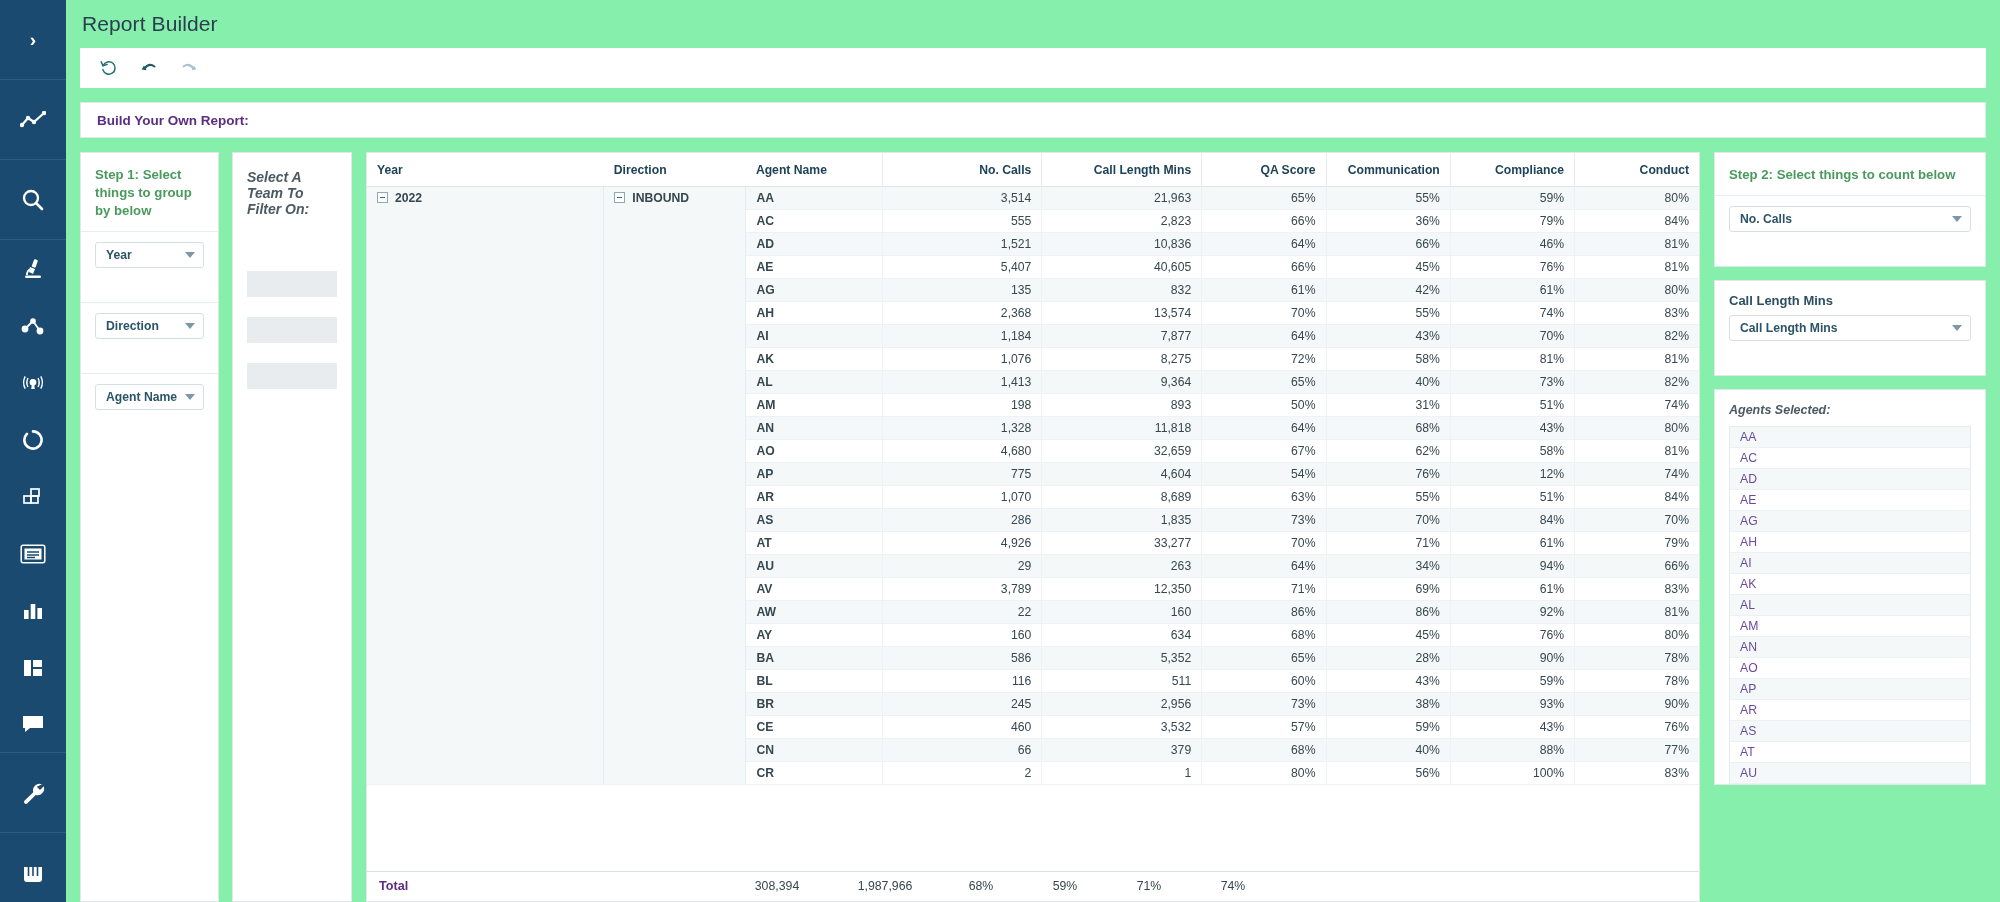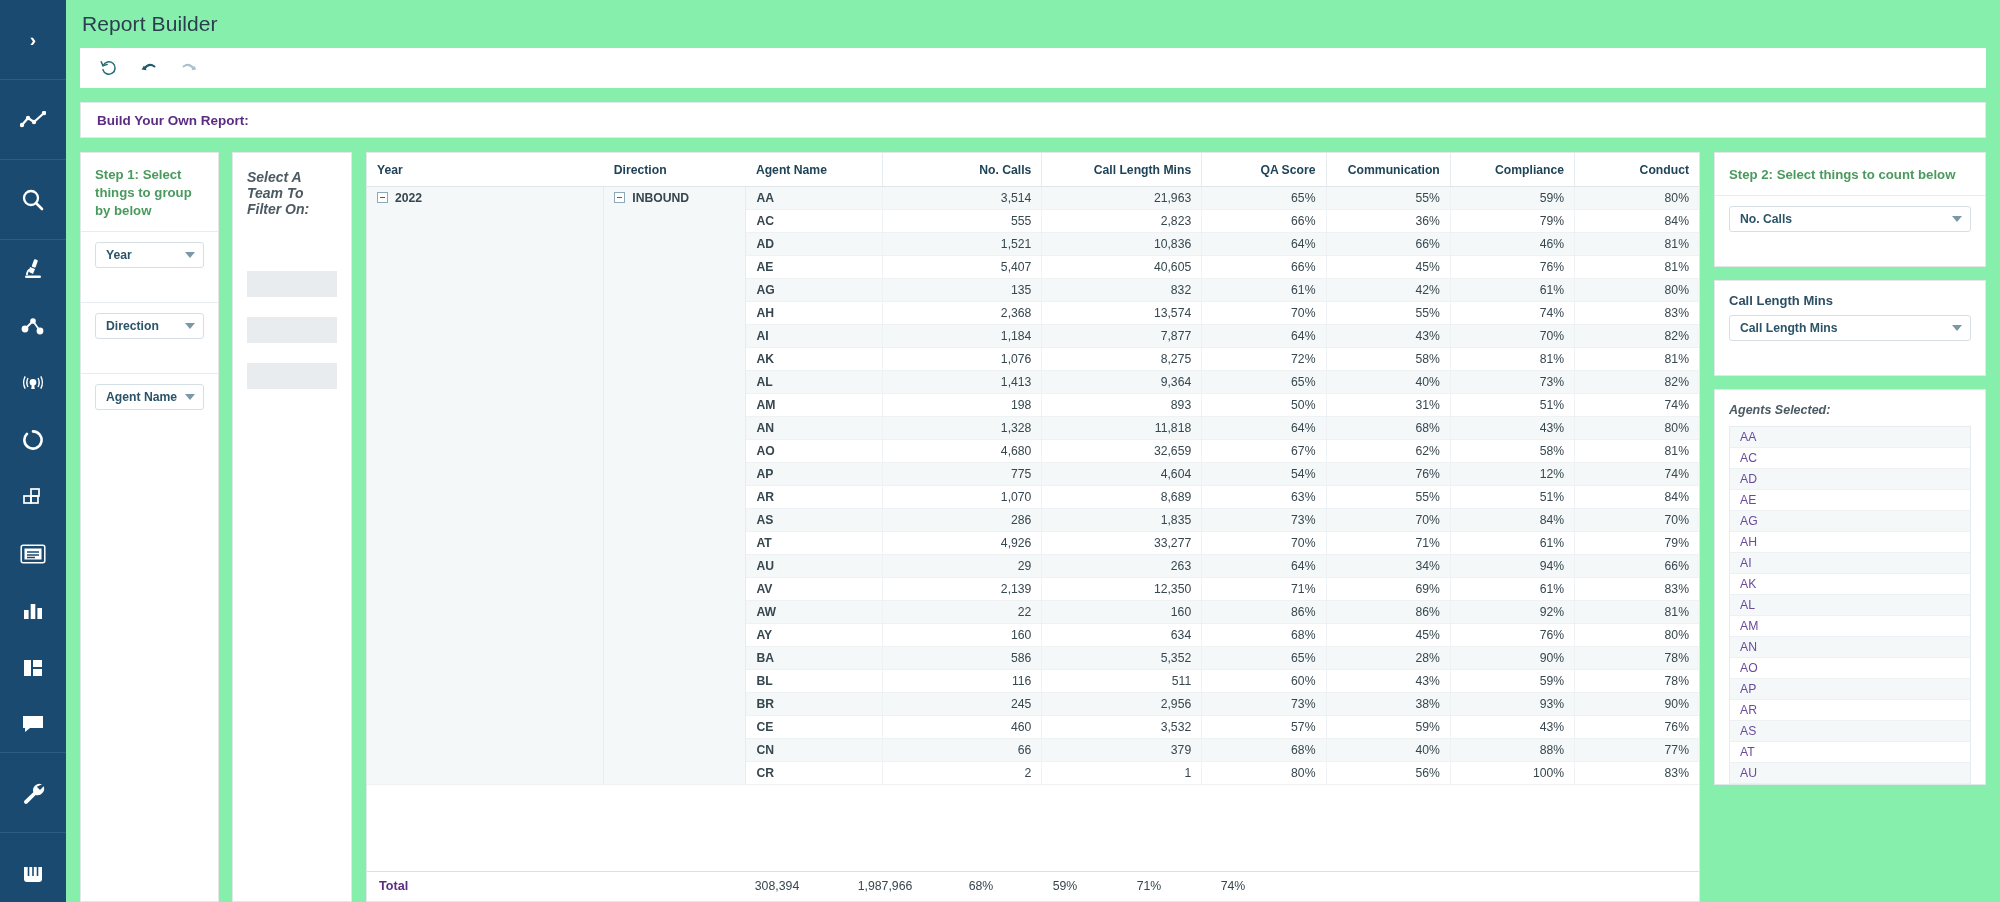--- a/index.html
+++ b/index.html
@@ -580,21 +580,21 @@
                   <td class="agent">AU</td>
                   <td class="num">29</td>
                   <td class="num">263</td>
                   <td class="num">64%</td>
                   <td class="num">34%</td>
                   <td class="num">94%</td>
                   <td class="num">66%</td>
                 </tr>
                 <tr>
                   <td class="agent">AV</td>
-                  <td class="num">2,139</td>
+                  <td class="num">3,789</td>
                   <td class="num">12,350</td>
                   <td class="num">71%</td>
                   <td class="num">69%</td>
                   <td class="num">61%</td>
                   <td class="num">83%</td>
                 </tr>
                 <tr class="alt">
                   <td class="agent">AW</td>
                   <td class="num">22</td>
                   <td class="num">160</td>

